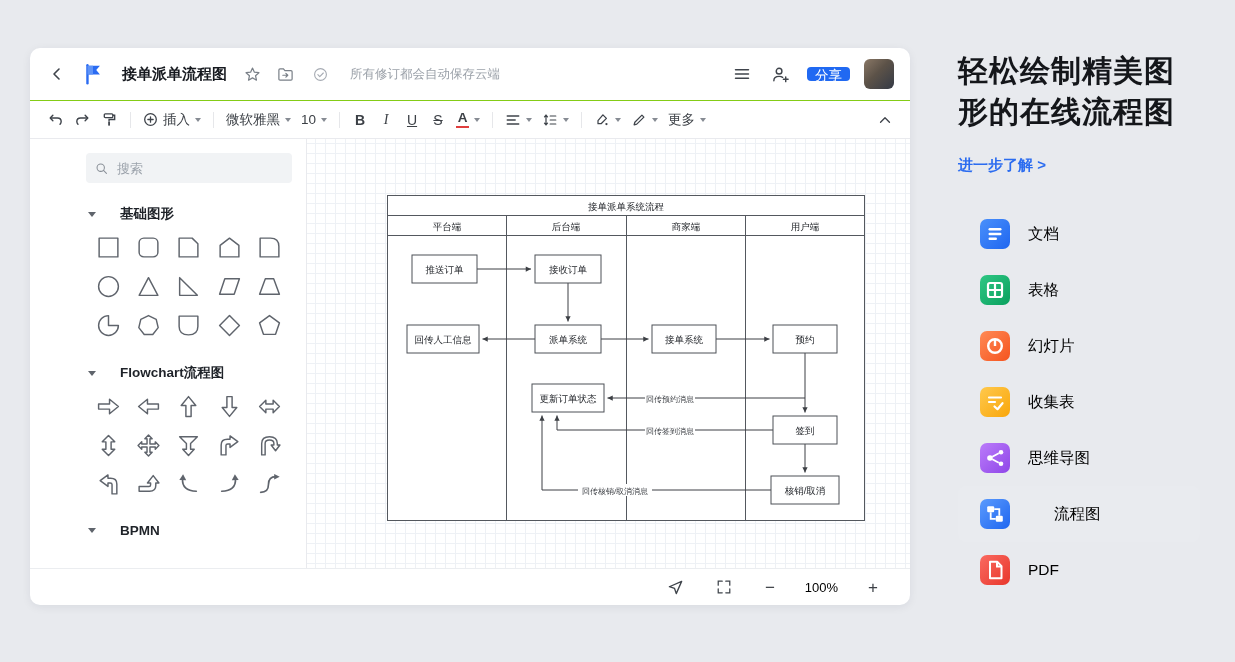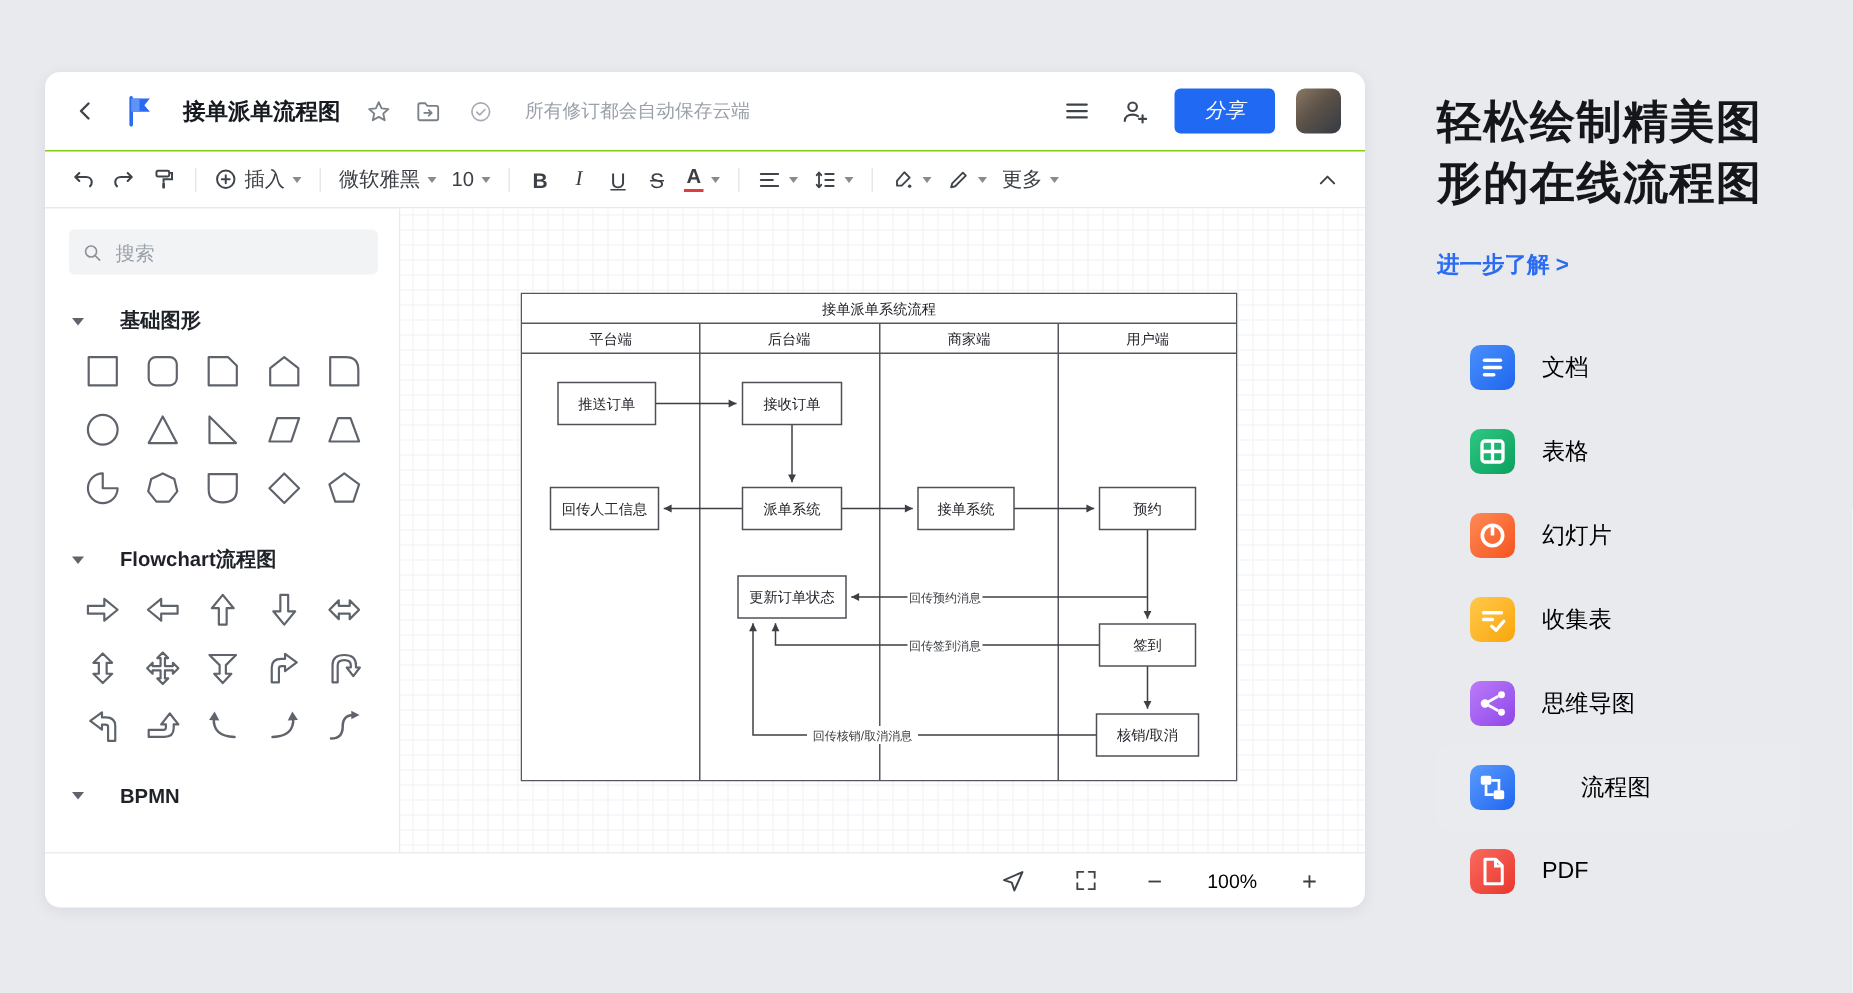--- a/index.html
+++ b/index.html
@@ -9,40 +9,40 @@
       border-radius:10px;box-shadow:0 2px 10px rgba(20,30,50,.07);display:flex;flex-direction:column;overflow:hidden;}
   
   .titlebar{height:52px;flex:0 0 52px;display:flex;align-items:center;justify-content:space-between;padding:0 16px;}
   .tb-left,.tb-right{display:flex;align-items:center;}
   .tb-left{gap:10px;}
   .tb-right{gap:14px;}
   .icon-btn{display:inline-flex;align-items:center;justify-content:center;background:none;border:none;padding:3px;border-radius:4px;cursor:default;}
   .doc-title{font-size:15px;font-weight:700;color:#16191f;margin:0 4px;}
   .autosave{display:flex;align-items:center;gap:22px;color:#9ba1a9;font-size:12.5px;margin-left:6px;}
   .share-btn{background:var(--share-button,#2069f2);color:#fff;border:none;border-radius:4px;
-      height:30px;padding:0 20px;font-size:13.5px;cursor:default;font-style:italic;}
+      height:14px;padding:0 8px;font-size:13.5px;cursor:default;}
   .avatar{width:30px;height:30px;border-radius:6px;background:linear-gradient(135deg,#8a7866 0%,#5c5248 45%,#343a46 100%);}
   
   .toolbar{height:37px;flex:0 0 37px;border-top:1px solid #84cc16;border-bottom:1px solid #e9eaee;
       display:flex;align-items:center;padding:0 12px;}
   .tbtn{height:27px;min-width:26px;padding:0 5px;display:inline-flex;align-items:center;justify-content:center;
       gap:5px;border:none;background:transparent;border-radius:4px;color:#3c4046;font-size:13.5px;cursor:default;white-space:nowrap;}
   .tdiv{width:1px;height:16px;background:#e6e7ea;margin:0 7px;}
   .caret{width:0;height:0;border-left:3.5px solid transparent;border-right:3.5px solid transparent;border-top:4px solid #868b93;}
   .b-bold{font-weight:700;font-size:14px;}
   .b-italic{font-style:italic;font-size:14px;font-family:"Liberation Serif",serif;}
   .b-under{text-decoration:underline;font-size:14px;}
   .b-strike{text-decoration:line-through;font-size:14px;}
   .fc-a{display:flex;flex-direction:column;align-items:center;line-height:1;}
   .fc-a .letter{font-size:13.5px;font-weight:600;}
   .fc-a .bar{width:13px;height:2.5px;background:var(--font-color-underline,#e03e3e);margin-top:1.5px;}
   .collapse{margin-left:auto;}
   
   .main{flex:1;display:flex;min-height:0;}
-  .sidebar{width:237px;flex:0 0 237px;border-right:1px solid #e9eaee;padding:14px 14px 0 16px;box-sizing:border-box;overflow:hidden;}
+  .sidebar{width:237px;flex:0 0 237px;border-right:1px solid #e9eaee;padding:14px 14px 0 16px;box-sizing:border-box;overflow:hidden;margin-left:40px;}
   .search{height:30px;background:#f1f3f5;border-radius:4px;display:flex;align-items:center;padding:0 9px;gap:7px;}
   .search input{border:none;background:transparent;outline:none;font-size:13px;color:#333;width:100%;}
   .search input::placeholder{color:#9aa1aa;}
   .section-header{display:flex;align-items:center;gap:24px;margin:22px 2px 10px;font-size:13.5px;font-weight:700;color:#1f2329;}
   .tri{width:0;height:0;border-left:4px solid transparent;border-right:4px solid transparent;border-top:5px solid #5f646c;}
   .shape-grid{display:grid;grid-template-columns:repeat(5,1fr);row-gap:14px;padding:2px 2px 4px;}
   .shape-cell{width:25px;height:25px;margin:0 auto;}
   .shape-cell svg{width:100%;height:100%;display:block;}
   
   .canvas{flex:1;position:relative;background-color:#fff;
@@ -51,21 +51,21 @@
   .diagram{position:absolute;left:80px;top:56px;}
   .diagram text{font-size:9.5px;fill:#23262b;font-family:"Liberation Sans","DejaVu Sans",sans-serif;}
   .dg-nodes rect{fill:#fff;stroke:#4d5157;stroke-width:1;}
   .dg-edge-labels text{font-size:8px;fill:#3a3d42;}
   
   .statusbar{height:36px;flex:0 0 36px;border-top:1px solid #ebedf0;display:flex;align-items:center;
       justify-content:flex-end;gap:26px;padding:0 28px;color:#3c4046;}
   .zoom-txt{font-size:13px;color:#000000;}
   .zbtn{font-size:17px;line-height:1;background:none;border:none;color:#3c4046;cursor:default;padding:2px 4px;}
   
-  .promo{position:absolute;left:958px;top:61px;width:242px;}
+  .promo{position:absolute;left:958px;top:50px;width:242px;}
   .headline{font-size:30px;font-weight:800;color:#14161a;line-height:41px;letter-spacing:1px;}
   .learn{display:inline-block;margin-top:24px;color:var(--link,#2b6cf0);font-size:15px;font-weight:600;text-decoration:none;}
   .products{margin-top:31px;}
   .product-row{display:flex;align-items:center;gap:18px;height:56px;padding:0 22px;border-radius:8px;}
   .product-row.selected{background:var(--selected-row-bg,#e9ebef);gap:44px;}
   .p-icon{width:30px;height:30px;border-radius:7px;flex:0 0 30px;display:flex;align-items:center;justify-content:center;}
   .p-icon svg{width:28px;height:28px;display:block;}
   .p-label{font-size:15.5px;color:#000000;font-weight:400;}
 </style>
 </head>

